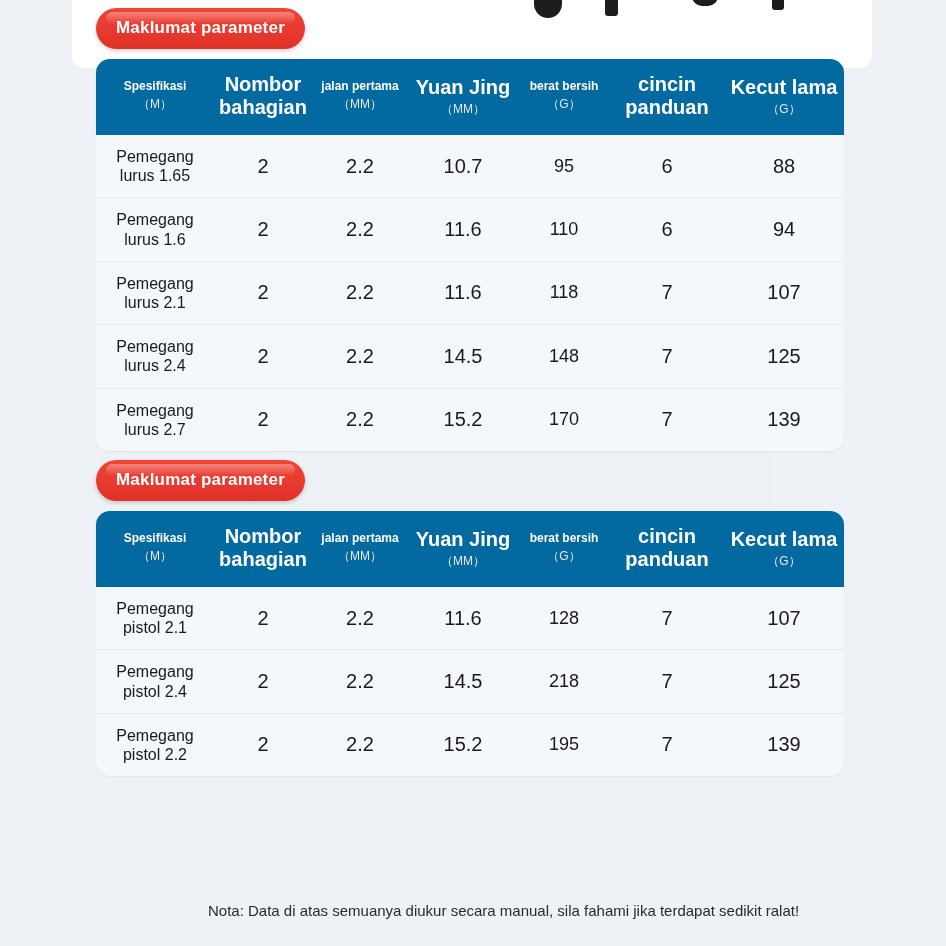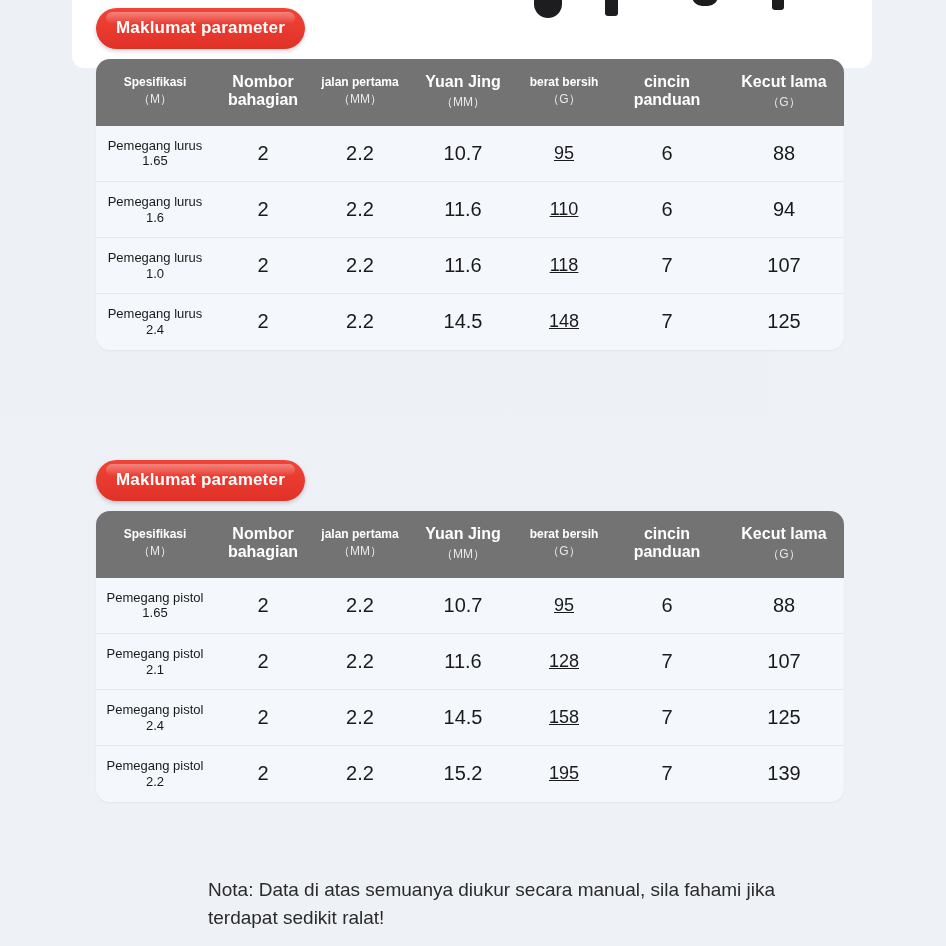--- a/index.html
+++ b/index.html
@@ -77,62 +77,62 @@
     overflow: hidden;
     box-shadow: 0 1px 2px rgba(20,30,60,.05);
   }
 
   table.spec {
     width: 748px;
     border-collapse: collapse;
     table-layout: fixed;
   }
   table.spec thead th {
-    background: #737373;
+    background: #0369a1;
     color: #ffffff;
     font-weight: bold;
     padding: 14px 4px 16px 4px;
     vertical-align: middle;
     line-height: 1.15;
   }
-  .hdr-main { display: block; font-size: 16px; }
+  .hdr-main { display: block; font-size: 20px; }
   .hdr-main.small { font-size: 12px; }
   .hdr-unit { display: block; font-size: 12px; font-weight: normal; margin-top: 4px; color: #e9e9e9; }
 
   table.spec tbody td {
     padding: 12px 4px;
     text-align: center;
     color: #1a1a1a;
     border-bottom: 1px solid #e4eaf2;
   }
   table.spec tbody tr:last-child td { border-bottom: none; }
   td.spec-name {
     text-align: left;
     padding-left: 14px;
-    font-size: 13px;
+    font-size: 16px;
     line-height: 1.2;
     margin-left: 10px;
   }
   td.v { font-size: 20px; }
-  td.v-sm { font-size: 18px; text-decoration: underline; }
+  td.v-sm { font-size: 18px; }
 
   col.c0 { width: 118px; }
   col.c1 { width: 98px; }
   col.c2 { width: 96px; }
   col.c3 { width: 110px; }
   col.c4 { width: 92px; }
   col.c5 { width: 114px; }
   col.c6 { width: 120px; }
 
   .note {
     position: absolute;
     left: 208px;
-    top: 876px;
+    top: 900px;
     width: 640px;
-    font-size: 19px;
+    font-size: 15px;
     color: #2b2b2b;
     line-height: 1.45;
   }
 </style>
 </head>
 <body>
 
 <div class="page">
 
   <div class="photo-strip">
@@ -202,36 +202,45 @@
           <tr>
             <td class="spec-name">Pemegang lurus 1.6</td>
             <td class="v">2</td>
             <td class="v">2.2</td>
             <td class="v">11.6</td>
             <td class="v-sm">110</td>
             <td class="v">6</td>
             <td class="v">94</td>
           </tr>
           <tr>
-            <td class="spec-name">Pemegang lurus 1.0</td>
+            <td class="spec-name">Pemegang lurus 2.1</td>
             <td class="v">2</td>
             <td class="v">2.2</td>
             <td class="v">11.6</td>
             <td class="v-sm">118</td>
             <td class="v">7</td>
             <td class="v">107</td>
           </tr>
           <tr>
             <td class="spec-name">Pemegang lurus 2.4</td>
             <td class="v">2</td>
             <td class="v">2.2</td>
             <td class="v">14.5</td>
             <td class="v-sm">148</td>
             <td class="v">7</td>
             <td class="v">125</td>
+          </tr>
+          <tr>
+            <td class="spec-name">Pemegang lurus 2.7</td>
+            <td class="v">2</td>
+            <td class="v">2.2</td>
+            <td class="v">15.2</td>
+            <td class="v-sm">170</td>
+            <td class="v">7</td>
+            <td class="v">139</td>
           </tr>
         </tbody>
       </table>
     </div>
   </div>
 
   <div class="section section-2">
     <div class="badge">
       <span>Maklumat parameter</span>
       <span class="gloss"></span>
@@ -273,43 +282,34 @@
               <span class="hdr-main">cincin panduan</span>
             </th>
             <th>
               <span class="hdr-main">Kecut lama</span>
               <span class="hdr-unit">（G）</span>
             </th>
           </tr>
         </thead>
         <tbody>
           <tr>
-            <td class="spec-name">Pemegang pistol 1.65</td>
-            <td class="v">2</td>
-            <td class="v">2.2</td>
-            <td class="v">10.7</td>
-            <td class="v-sm">95</td>
-            <td class="v">6</td>
-            <td class="v">88</td>
-          </tr>
-          <tr>
             <td class="spec-name">Pemegang pistol 2.1</td>
             <td class="v">2</td>
             <td class="v">2.2</td>
             <td class="v">11.6</td>
             <td class="v-sm">128</td>
             <td class="v">7</td>
             <td class="v">107</td>
           </tr>
           <tr>
             <td class="spec-name">Pemegang pistol 2.4</td>
             <td class="v">2</td>
             <td class="v">2.2</td>
             <td class="v">14.5</td>
-            <td class="v-sm">158</td>
+            <td class="v-sm">218</td>
             <td class="v">7</td>
             <td class="v">125</td>
           </tr>
           <tr>
             <td class="spec-name">Pemegang pistol 2.2</td>
             <td class="v">2</td>
             <td class="v">2.2</td>
             <td class="v">15.2</td>
             <td class="v-sm">195</td>
             <td class="v">7</td>

